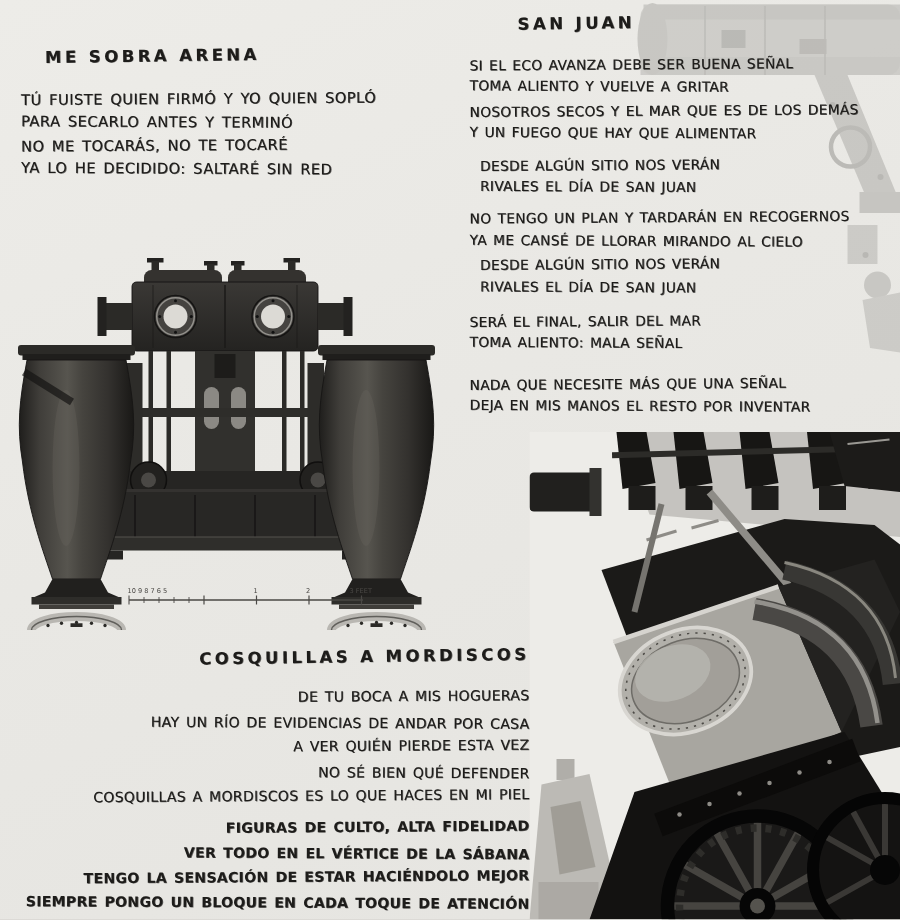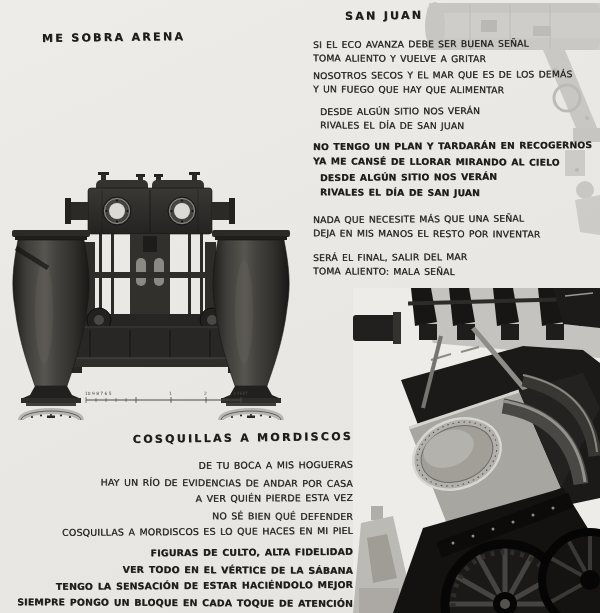--- a/index.html
+++ b/index.html
@@ -13,30 +13,30 @@
   .hw{color:#1d1c1a;text-shadow:.45px .25px 0 rgba(29,28,26,.65);}
   .title{
     font-size:11px;letter-spacing:2.3px;white-space:nowrap;
     transform:rotate(-.8deg);
   }
   .ln{white-space:nowrap;}
   .ln:nth-child(odd){transform:rotate(-.4deg);}
   .ln:nth-child(even){transform:rotate(.3deg);}
   .stanza{margin:0;}
   
-  #song-mesobra{left:26px;top:30px;width:300px;}
+  #song-mesobra{left:14px;top:30px;width:300px;}
   #song-mesobra .title{margin:0 0 16px 16px;}
   #song-mesobra .ln{font-size:9.8px;line-height:15.6px;letter-spacing:.3px;word-spacing:1.5px;}
   #song-mesobra .st1{margin-top:9px;}
 
   #song-sanjuan{left:313px;top:8px;width:287px;}
   #song-sanjuan .title{margin:0 0 15px 32px;}
   #song-sanjuan .ln{font-size:9.2px;line-height:15.4px;letter-spacing:.2px;word-spacing:1px;}
   #song-sanjuan .st1{margin-top:5px;}
-  #song-sanjuan .st2{margin-top:5px;font-weight:bold;}
+  #song-sanjuan .st2{margin-top:5px;}
   #song-sanjuan .st3{margin-top:11px;}
   #song-sanjuan .st4{margin-top:7px;}
   .ind{margin-left:7px;}
 
   #song-cosquillas{left:8px;top:432px;width:345px;text-align:right;}
   #song-cosquillas .title{margin:0 0 13px 42px;}
   #song-cosquillas .ln{font-size:9.4px;line-height:16.6px;letter-spacing:.2px;word-spacing:1.2px;}
   #song-cosquillas .st1{margin-top:4px;font-weight:bold;}
 
   #engraving{left:2px;top:172px;}
@@ -284,47 +284,53 @@
         <circle cx="237" cy="292" r="48" fill="none" stroke="#050505" stroke-width="8"></circle>
         <circle cx="237" cy="292" r="10" fill="#060606"></circle>
       </g>
       <polygon points="200,0 247,0 247,40 210,36" fill="#1c1b19"></polygon>
       <line x1="212" y1="8" x2="240" y2="5" stroke="#9a9893" stroke-width="1.5"></line>
     </g>
   </svg>
 
   <section class="song" id="song-mesobra">
     <h2 class="title hw">ME SOBRA ARENA</h2>
+    <div class="stanza st0">
+      <div class="ln hw">TÚ FUISTE QUIEN FIRMÓ Y YO QUIEN SOPLÓ</div>
+      <div class="ln hw">PARA SECARLO ANTES Y TERMINÓ</div>
+      <div class="ln hw">NO ME TOCARÁS, NO TE TOCARÉ</div>
+      <div class="ln hw">YA LO HE DECIDIDO: SALTARÉ SIN RED</div>
+    </div>
   </section>
 
   <section class="song" id="song-sanjuan">
     <h2 class="title hw">SAN JUAN</h2>
     <div class="stanza st0">
       <div class="ln hw">SI EL ECO AVANZA DEBE SER BUENA SEÑAL</div>
       <div class="ln hw">TOMA ALIENTO Y VUELVE A GRITAR</div>
       <div class="ln hw">NOSOTROS SECOS Y EL MAR QUE ES DE LOS DEMÁS</div>
       <div class="ln hw">Y UN FUEGO QUE HAY QUE ALIMENTAR</div>
     </div>
     <div class="stanza st1">
       <div class="ln hw ind">DESDE ALGÚN SITIO NOS VERÁN</div>
       <div class="ln hw ind">RIVALES EL DÍA DE SAN JUAN</div>
     </div>
     <div class="stanza st2">
       <div class="ln hw">NO TENGO UN PLAN Y TARDARÁN EN RECOGERNOS</div>
       <div class="ln hw">YA ME CANSÉ DE LLORAR MIRANDO AL CIELO</div>
       <div class="ln hw ind">DESDE ALGÚN SITIO NOS VERÁN</div>
       <div class="ln hw ind">RIVALES EL DÍA DE SAN JUAN</div>
     </div>
+    <div class="stanza st4">
+      <div class="ln hw">SERÁ EL FINAL, SALIR DEL MAR</div>
+      <div class="ln hw">TOMA ALIENTO: MALA SEÑAL</div>
+    </div>
     <div class="stanza st3">
       <div class="ln hw">NADA QUE NECESITE MÁS QUE UNA SEÑAL</div>
       <div class="ln hw">DEJA EN MIS MANOS EL RESTO POR INVENTAR</div>
-    </div>
-    <div class="stanza st4">
-      <div class="ln hw">SERÁ EL FINAL, SALIR DEL MAR</div>
-      <div class="ln hw">TOMA ALIENTO: MALA SEÑAL</div>
     </div>
   </section>
 
   <section class="song" id="song-cosquillas">
     <h2 class="title hw">COSQUILLAS A MORDISCOS</h2>
     <div class="stanza st0">
       <div class="ln hw">DE TU BOCA A MIS HOGUERAS</div>
       <div class="ln hw">HAY UN RÍO DE EVIDENCIAS DE ANDAR POR CASA</div>
       <div class="ln hw">A VER QUIÉN PIERDE ESTA VEZ</div>
       <div class="ln hw">NO SÉ BIEN QUÉ DEFENDER</div>

